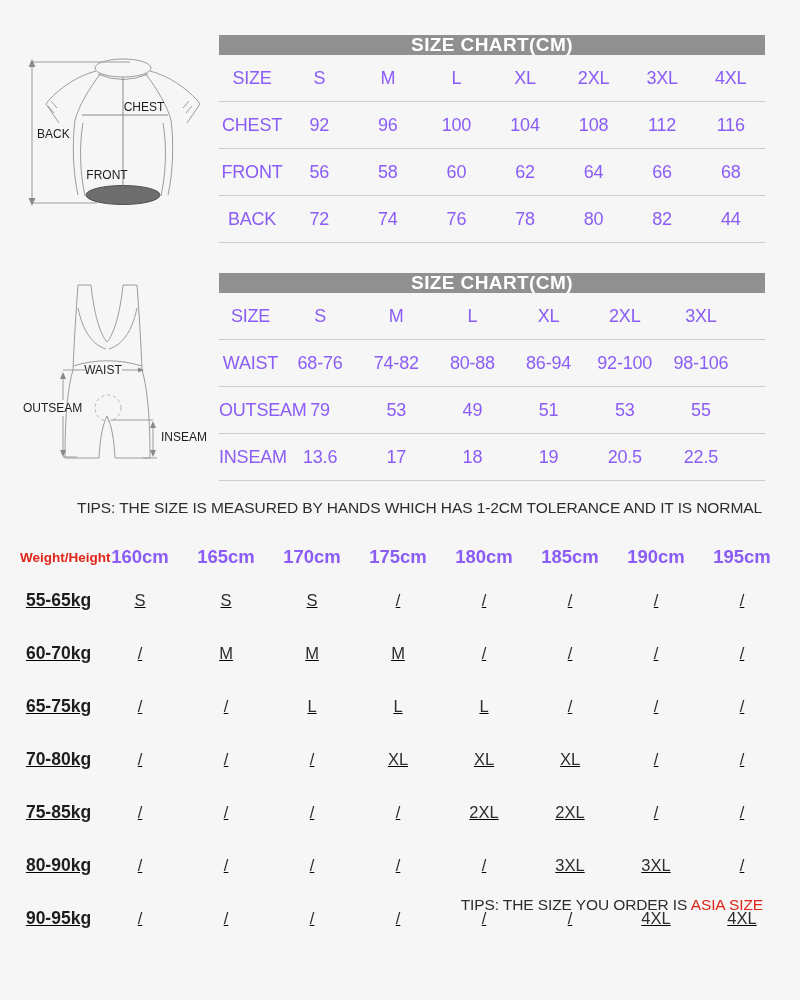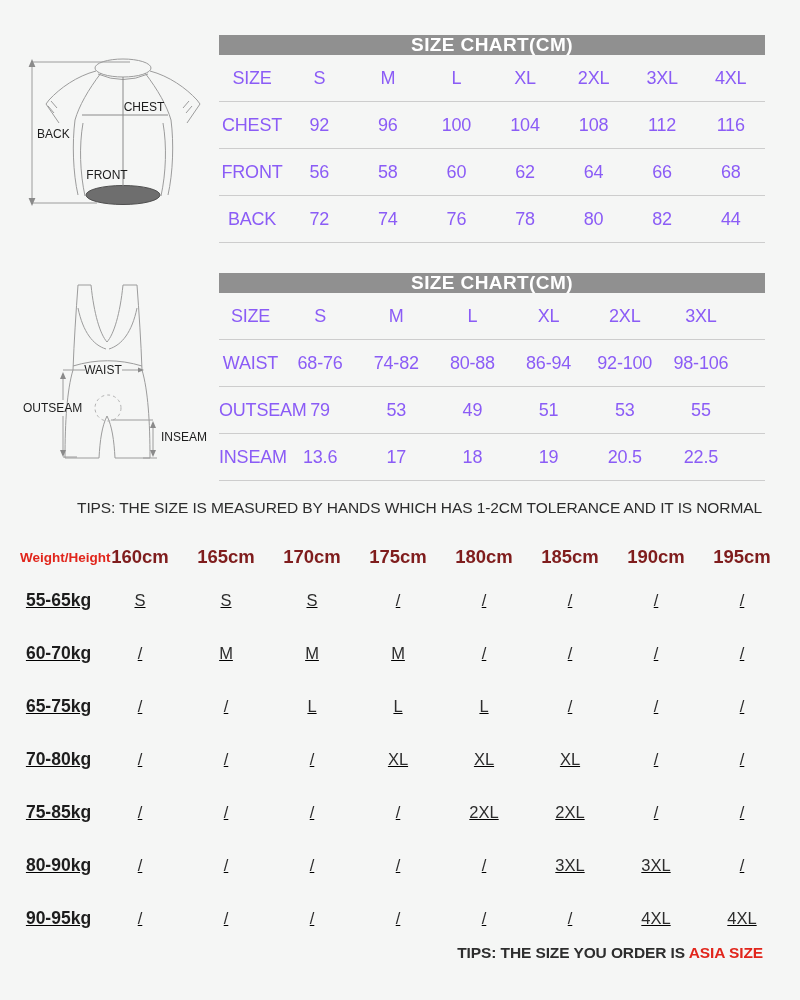--- a/index.html
+++ b/index.html
@@ -22,30 +22,30 @@
              display:flex;align-items:center;justify-content:center;letter-spacing:.4px;}
   .st-row{display:grid;align-items:center;height:47px;border-bottom:1px solid #cdcdcd;
           font-size:18px;color:#8b5cf6;letter-spacing:-0.2px;box-sizing:border-box;}
   .t1 .st-row{grid-template-columns:66px repeat(7,1fr);}
   .t2 .st-row{grid-template-columns:63px repeat(6,1fr);padding-right:26px;}
   .st-label,.st-cell{text-align:center;white-space:nowrap;}
 
   
   .tips{position:absolute;color:#2d2d2d;font-size:15.5px;white-space:nowrap;letter-spacing:-0.1px;}
   .tips1{top:499px;right:38px;}
-  .tips2{top:944px;right:37px;font-weight:bold;}
+  .tips2{top:896px;right:37px;}
   .red{color:#e1251b;}
 
   
   .wh{position:absolute;left:0;top:540px;width:800px;padding-left:20px;box-sizing:border-box;}
   .wh-row{display:grid;grid-template-columns:77px repeat(8,86px);align-items:center;}
   .wh-head{height:34px;}
   .wh-body-row{height:53px;text-decoration:underline;}
   .wh-corner{color:#e1251b;font-weight:700;font-size:13.5px;text-align:center;white-space:nowrap;}
-  .wh-h{font-weight:700;font-size:18.5px;color:#7f1d1d;text-align:center;}
+  .wh-h{font-weight:700;font-size:18.5px;color:#8b5cf6;text-align:center;}
   .wh-w{font-weight:700;font-size:17.5px;color:#1d1d1d;text-align:center;}
   .wh-c{font-size:16.5px;color:#2d2d2d;text-align:center;}
 </style>
 </head>
 <body>
 
 <div class="page">
 
   <svg class="diagram jersey" width="200" height="162" viewBox="0 0 200 162">
     <g>

